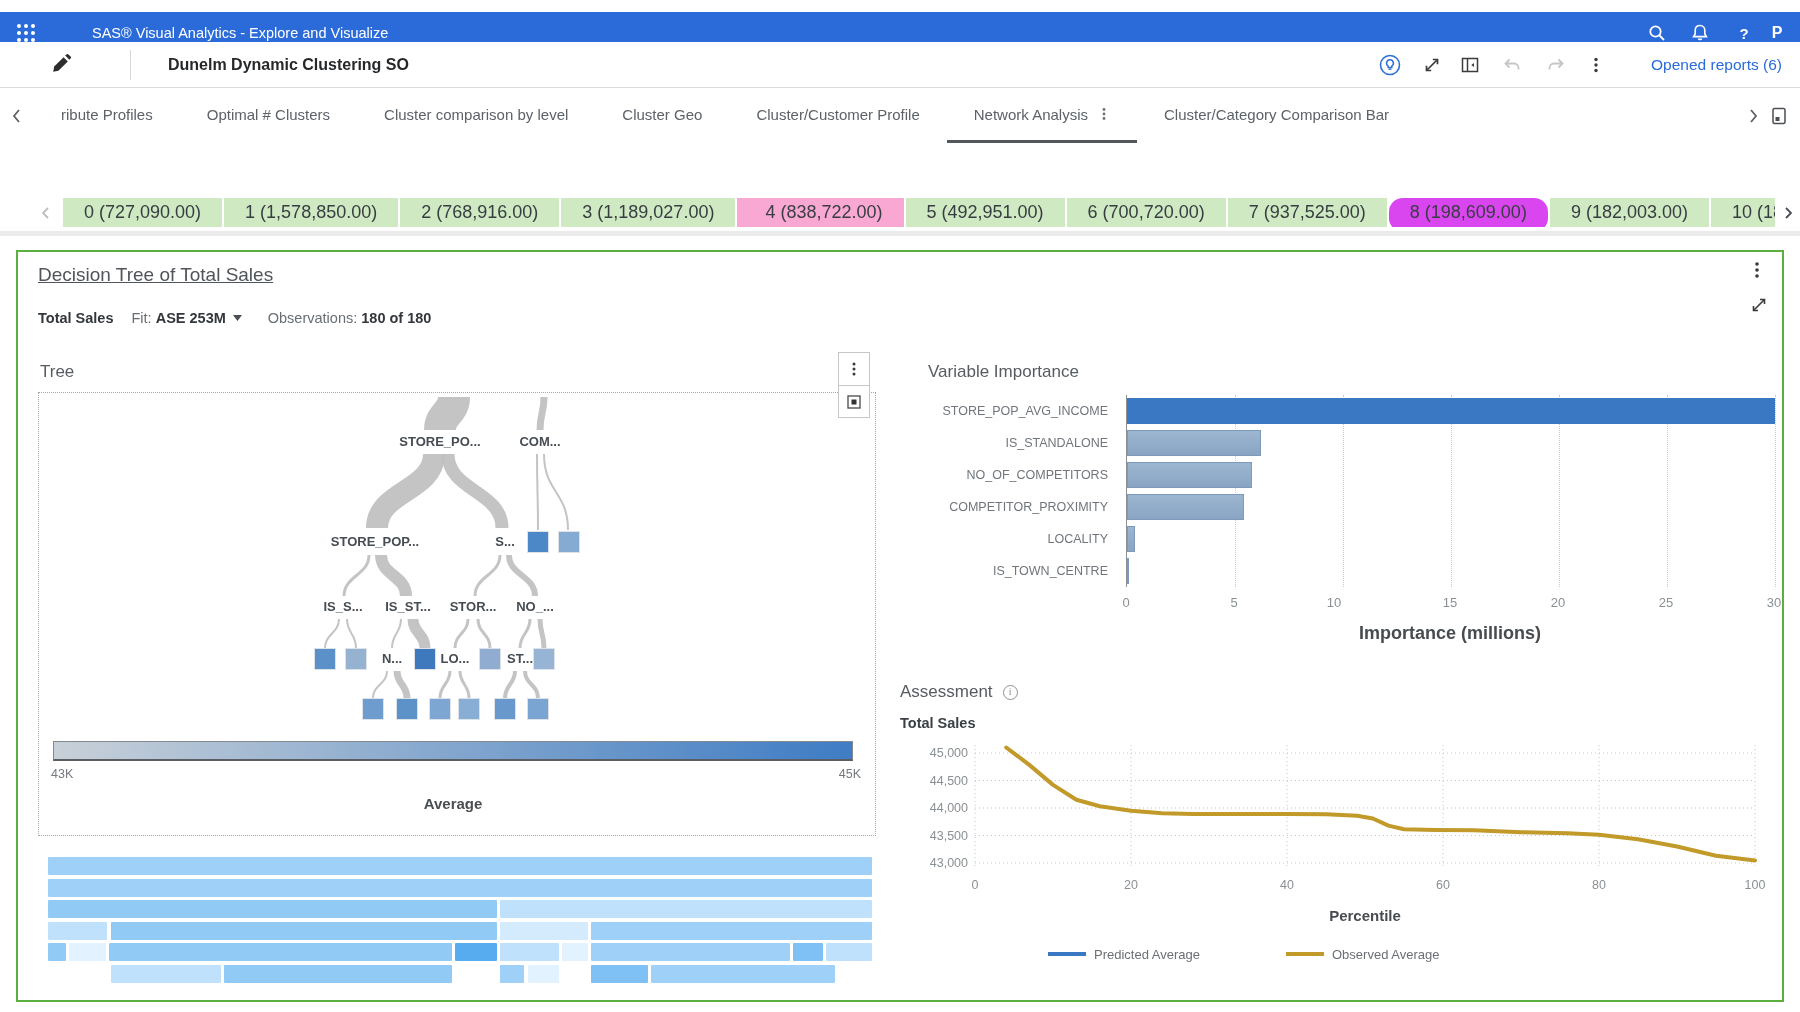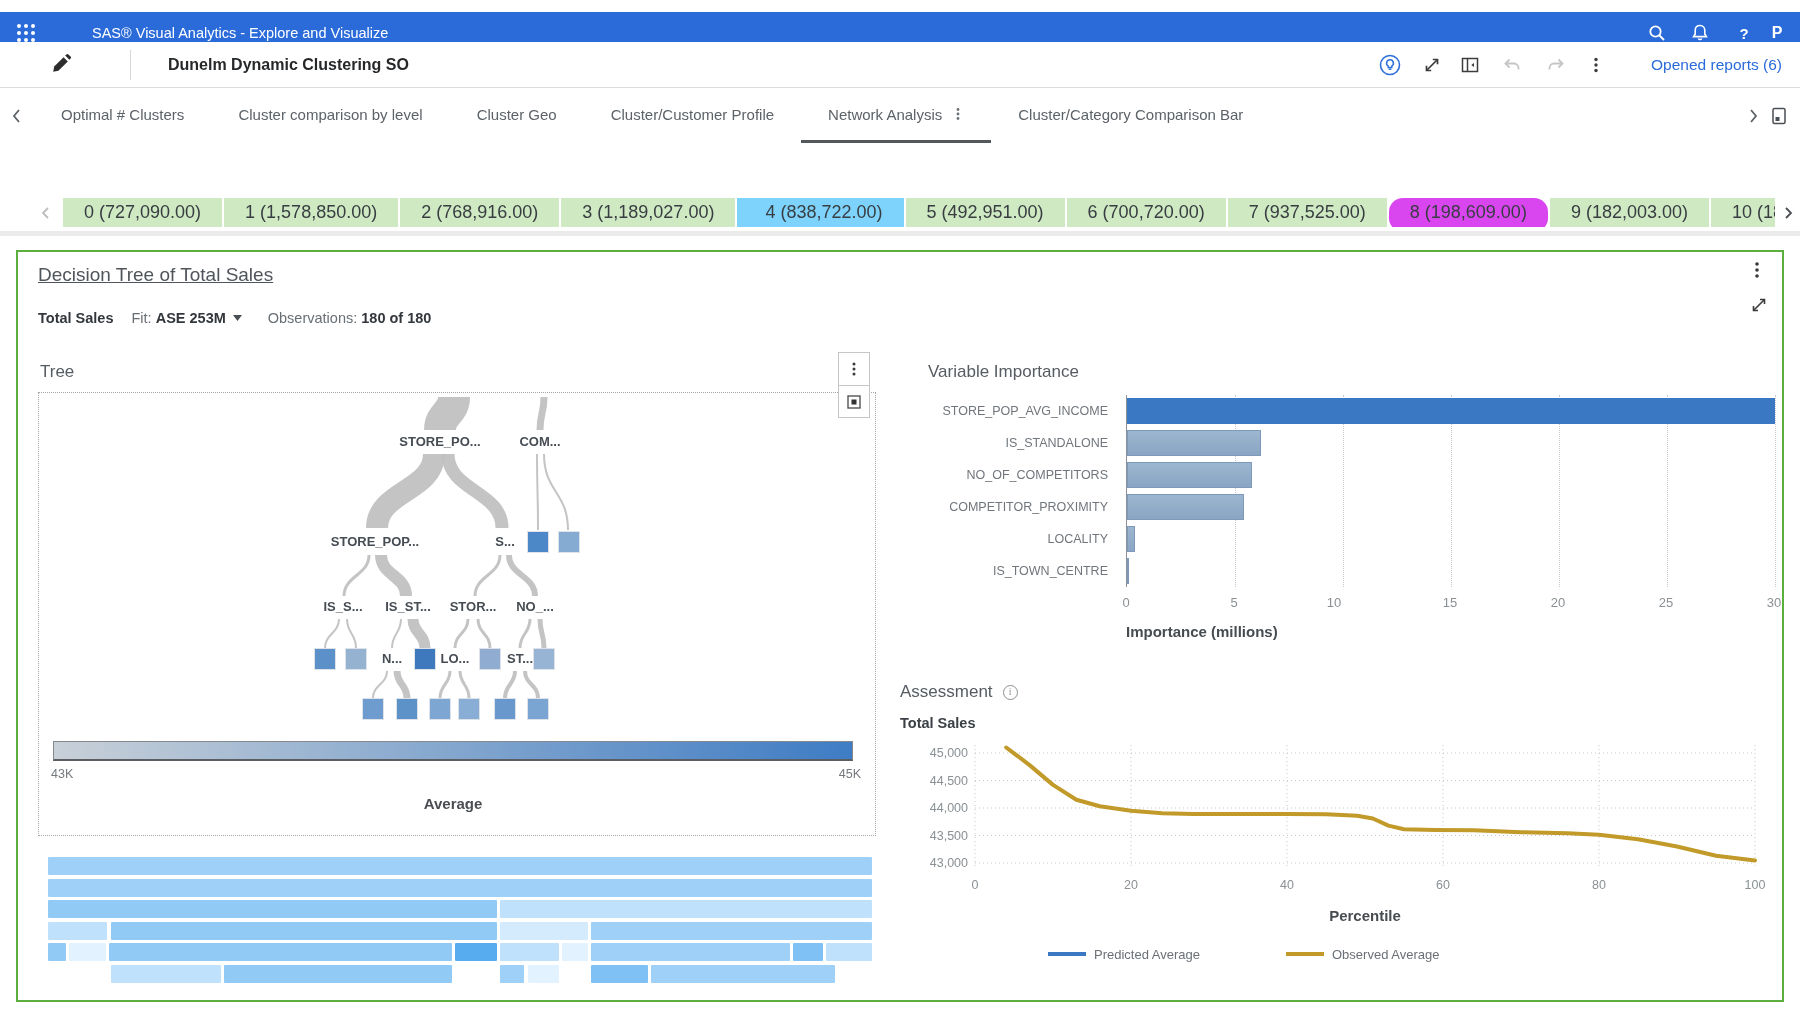--- a/index.html
+++ b/index.html
@@ -71,21 +71,21 @@
   .vi-chart { position:absolute; left:0; top:39px; width:876px; height:250px; }
   .vi-labels { position:absolute; left:0; top:0; width:220px; }
   .vi-label { position:absolute; right:10px; width:220px; text-align:right; font-size:12.5px; color:#70767c; line-height:32px; white-space:nowrap; }
   .vi-plot { position:absolute; left:228px; top:0; width:648px; height:192px; border-left:1px solid #8d9195; }
   .vi-grid { position:absolute; top:0; width:0; height:192px; border-left:1px dotted #c6cacd; }
   .vi-bar { position:absolute; height:26px; cursor:pointer; }
   .vi-bar.rest { background:linear-gradient(180deg,#9db6d0,#89a5c3); border:1px solid #7e9aba; }
   .vi-bar.first { background:#3a78c3; border:1px solid #3a78c3; }
   .vi-ticks { position:absolute; left:228px; top:200px; width:648px; height:18px; }
   .vi-tick { position:absolute; top:0; width:40px; margin-left:-20px; text-align:center; font-size:13px; color:#8a9094; }
-  .vi-xlabel { position:absolute; left:228px; top:228px; width:648px; font-size:15px; font-weight:bold; color:#474c51; }
+  .vi-xlabel { position:absolute; left:228px; top:228px; width:648px; text-align:center; font-size:18px; font-weight:bold; color:#474c51; }
 
   .assess-head { position:absolute; left:2px; top:326px; display:flex; align-items:center; gap:10px; }
   .assess-title { font-size:17px; color:#565c62; }
   .info-icon { width:15px; height:15px; border:1.5px solid #8a9094; border-radius:50%; color:#8a9094;
                font-size:10px; line-height:12px; text-align:center; font-family:"Liberation Serif",serif; cursor:pointer; }
   .assess-sub { position:absolute; left:2px; top:359px; font-size:14.5px; font-weight:bold; color:#3b4046; }
   .assess-svg { position:absolute; left:0; top:381px; }
   .ax-lab { font:12.5px "Liberation Sans",sans-serif; fill:#8a9094; }
   .ax-xlabel { font:bold 15px "Liberation Sans",sans-serif; fill:#474c51; }
   .leg-lab { font:13px "Liberation Sans",sans-serif; fill:#6a7076; }
@@ -182,20 +182,23 @@
 </div>
 
 <div class="tabbar">
   <span class="tab-chevron">
     <svg width="14" height="16" viewBox="0 0 14 16" fill="none" stroke="#5c6268" stroke-width="1.8">
         <path d="M9 2 L4 8 L9 14"></path>
       </svg>
   </span>
   <div class="tabs-wrap">
       <div class="tab">
+        <span>ribute Profiles</span>
+      </div>
+      <div class="tab">
         <span>Optimal # Clusters</span>
       </div>
       <div class="tab">
         <span>Cluster comparison by level</span>
       </div>
       <div class="tab">
         <span>Cluster Geo</span>
       </div>
       <div class="tab">
         <span>Cluster/Customer Profile</span>
@@ -231,21 +234,21 @@
   <span class="strip-chevron" style="left:36px">
     <svg width="12" height="14" viewBox="0 0 12 14" fill="none" stroke="#bdbdbd" stroke-width="1.8">
         <path d="M8 2 L3 7 L8 12"></path>
       </svg>
   </span>
   <div class="chips">
       <div class="chip" style="background: rgb(207, 233, 195);">0 (727,090.00)</div>
       <div class="chip" style="background: rgb(207, 233, 195);">1 (1,578,850.00)</div>
       <div class="chip" style="background: rgb(207, 233, 195);">2 (768,916.00)</div>
       <div class="chip" style="background: rgb(207, 233, 195);">3 (1,189,027.00)</div>
-      <div class="chip" style="background: #7dd3fc; padding-left: 28px;">4 (838,722.00)</div>
+      <div class="chip" style="background: #f9a8d4; padding-left: 28px;">4 (838,722.00)</div>
       <div class="chip" style="background: rgb(207, 233, 195);">5 (492,951.00)</div>
       <div class="chip" style="background: rgb(207, 233, 195);">6 (700,720.00)</div>
       <div class="chip" style="background: rgb(207, 233, 195);">7 (937,525.00)</div>
       <div class="chip" style="background: #d946ef; border-radius: 14px;">8 (198,609.00)</div>
       <div class="chip" style="background: rgb(207, 233, 195);">9 (182,003.00)</div>
       <div class="chip" style="background: rgb(207, 233, 195);">10 (184</div>
     </div>
   <span class="strip-chevron" style="left:1778px">
     <svg width="12" height="14" viewBox="0 0 12 14" fill="none" stroke="#4a4f54" stroke-width="1.8">
         <path d="M4 2 L9 7 L4 12"></path>

